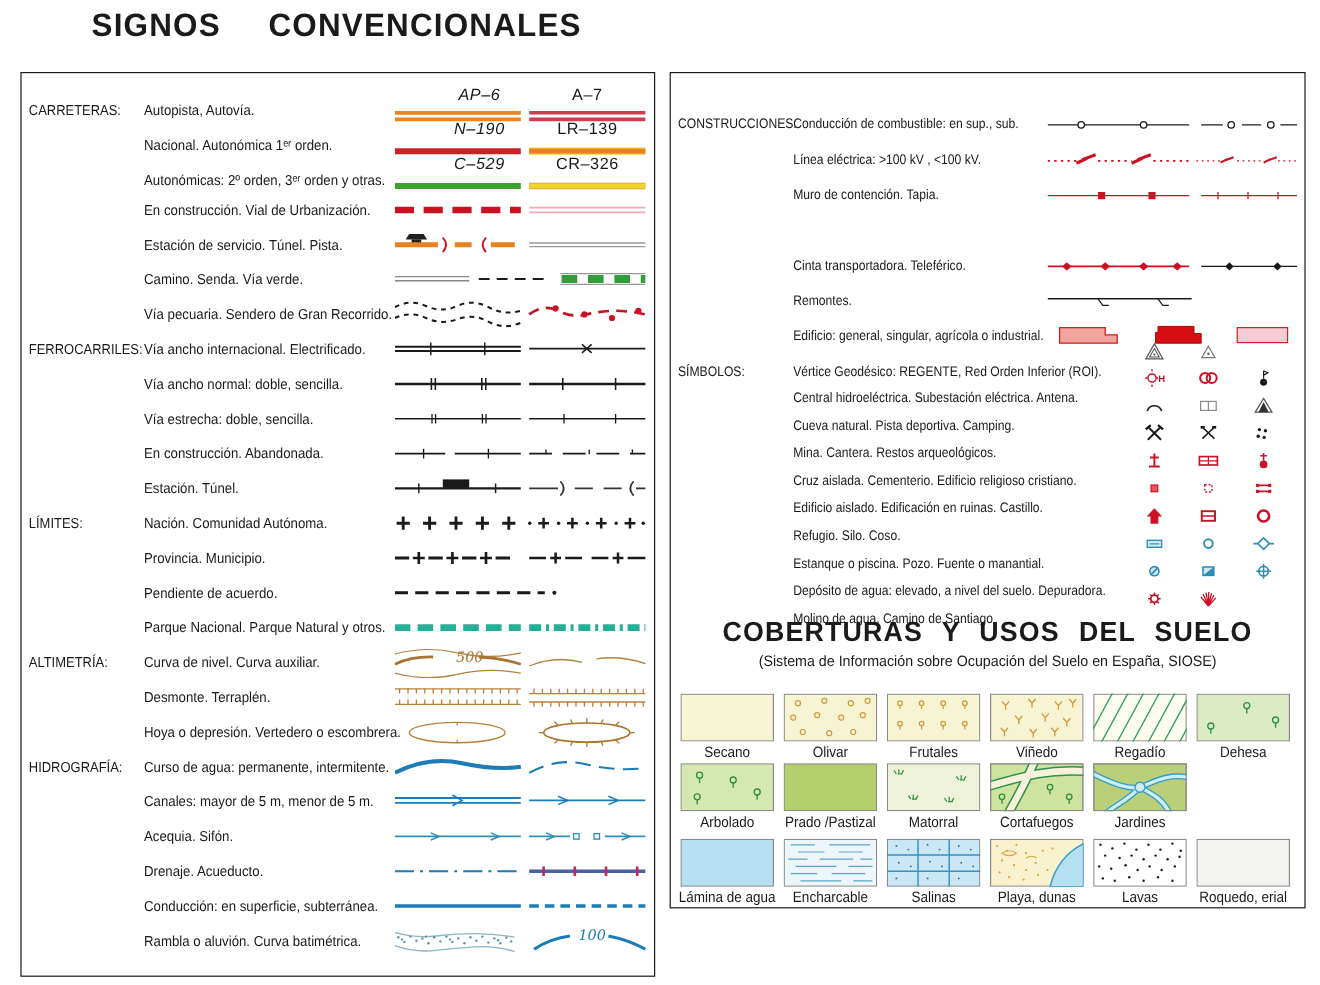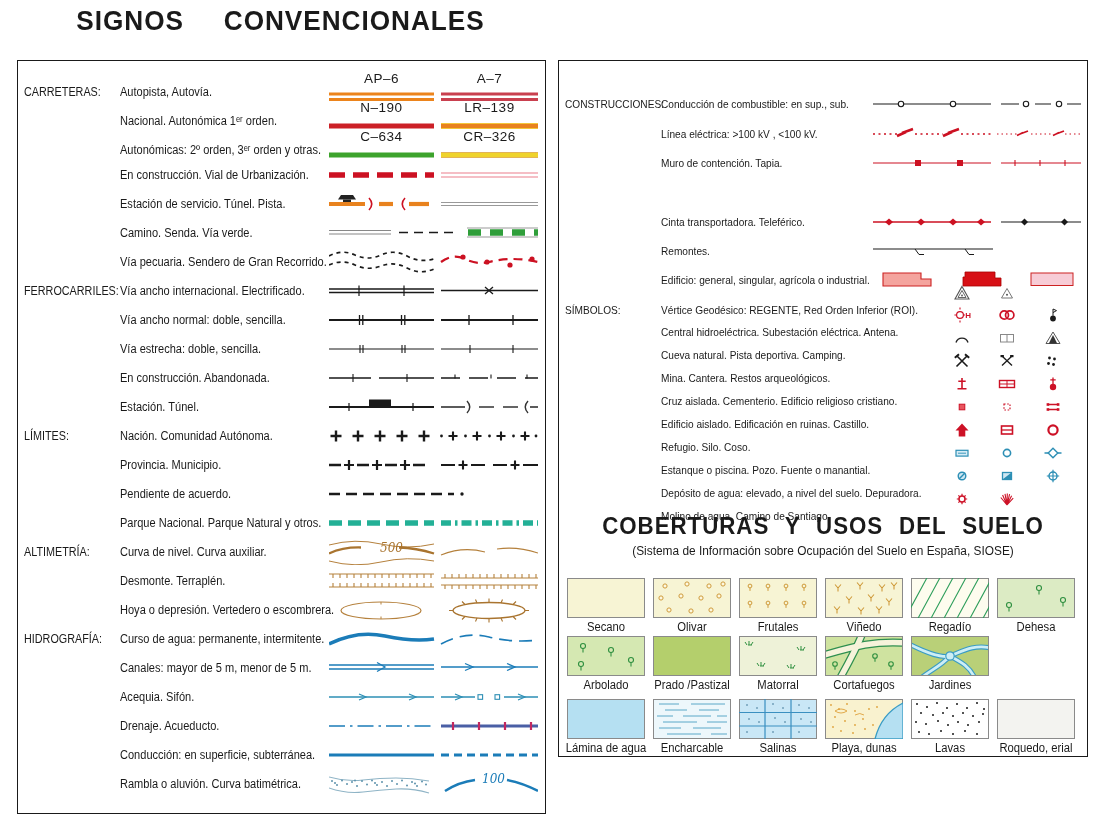--- a/index.html
+++ b/index.html
@@ -14,21 +14,21 @@
   .lrow{position:absolute;left:0;width:100%;height:26px;}
   .sec{position:absolute;left:6px;top:0;line-height:26px;font-size:12px;white-space:nowrap;
        transform:scaleX(.9);transform-origin:0 50%;}
   .desc{position:absolute;left:102px;top:0;line-height:26px;font-size:12px;white-space:nowrap;
        transform:scaleX(.92);transform-origin:0 50%;}
   .sym{position:absolute;left:311px;top:0;}
   .roadrow{height:34px;}
   .roadrow .sec,.roadrow .desc{top:9px;line-height:24px;}
   .roadrow .sym{top:19px;}
   .code{position:absolute;top:0;font-size:13.5px;text-align:center;letter-spacing:.5px;}
-  .code-a{left:311px;width:105px;}
+  .code-a{left:329px;width:105px;font-style:italic;}
   .code-b{left:423px;width:97px;}
   .rrow{position:absolute;left:0;width:100%;height:26px;margin-top:17px;}
   .rrow .sec{font-size:11.5px;transform:scaleX(.88);}
   .rrow .desc{font-size:11.5px;transform:scaleX(.88);}
   .rsym{position:absolute;left:314px;top:0;}
   .icon{position:absolute;width:18px;height:18px;}
   .cob-title{position:absolute;left:0;top:452px;width:100%;margin:0;text-align:center;
        font-size:23px;font-weight:700;letter-spacing:1px;word-spacing:9px;transform:scaleX(.97);}
   .cob-sub{position:absolute;left:0;top:483px;width:100%;text-align:center;font-size:12.5px;
        transform:scaleX(.95);}
@@ -62,21 +62,21 @@
       <span class="code code-b">LR–139</span>
       <svg class="sym" width="209" height="15">
         <path d="M0,7H105" stroke="#cc2027" stroke-width="5"></path>
         <path d="M112,7H209" stroke="#f3c73a" stroke-width="6"></path>
         <path d="M112,7H209" stroke="#e8821e" stroke-width="4"></path>
       </svg>
     </div>
 
     <div class="lrow roadrow" style="top:68px">
       <span class="desc">Autonómicas: 2º orden, 3ᵉʳ orden y otras.</span>
-      <span class="code code-a">C–634</span>
+      <span class="code code-a">C–529</span>
       <span class="code code-b">CR–326</span>
       <svg class="sym" width="209" height="15">
         <path d="M0,7H105" stroke="#3da32c" stroke-width="5"></path>
         <path d="M112,7H209" stroke="#d89a1e" stroke-width="5.6"></path>
         <path d="M112,7H209" stroke="#efd32b" stroke-width="4"></path>
       </svg>
     </div>
 
     <div class="lrow" style="top:101px">
       <span class="desc">En construcción. Vial de Urbanización.</span>

